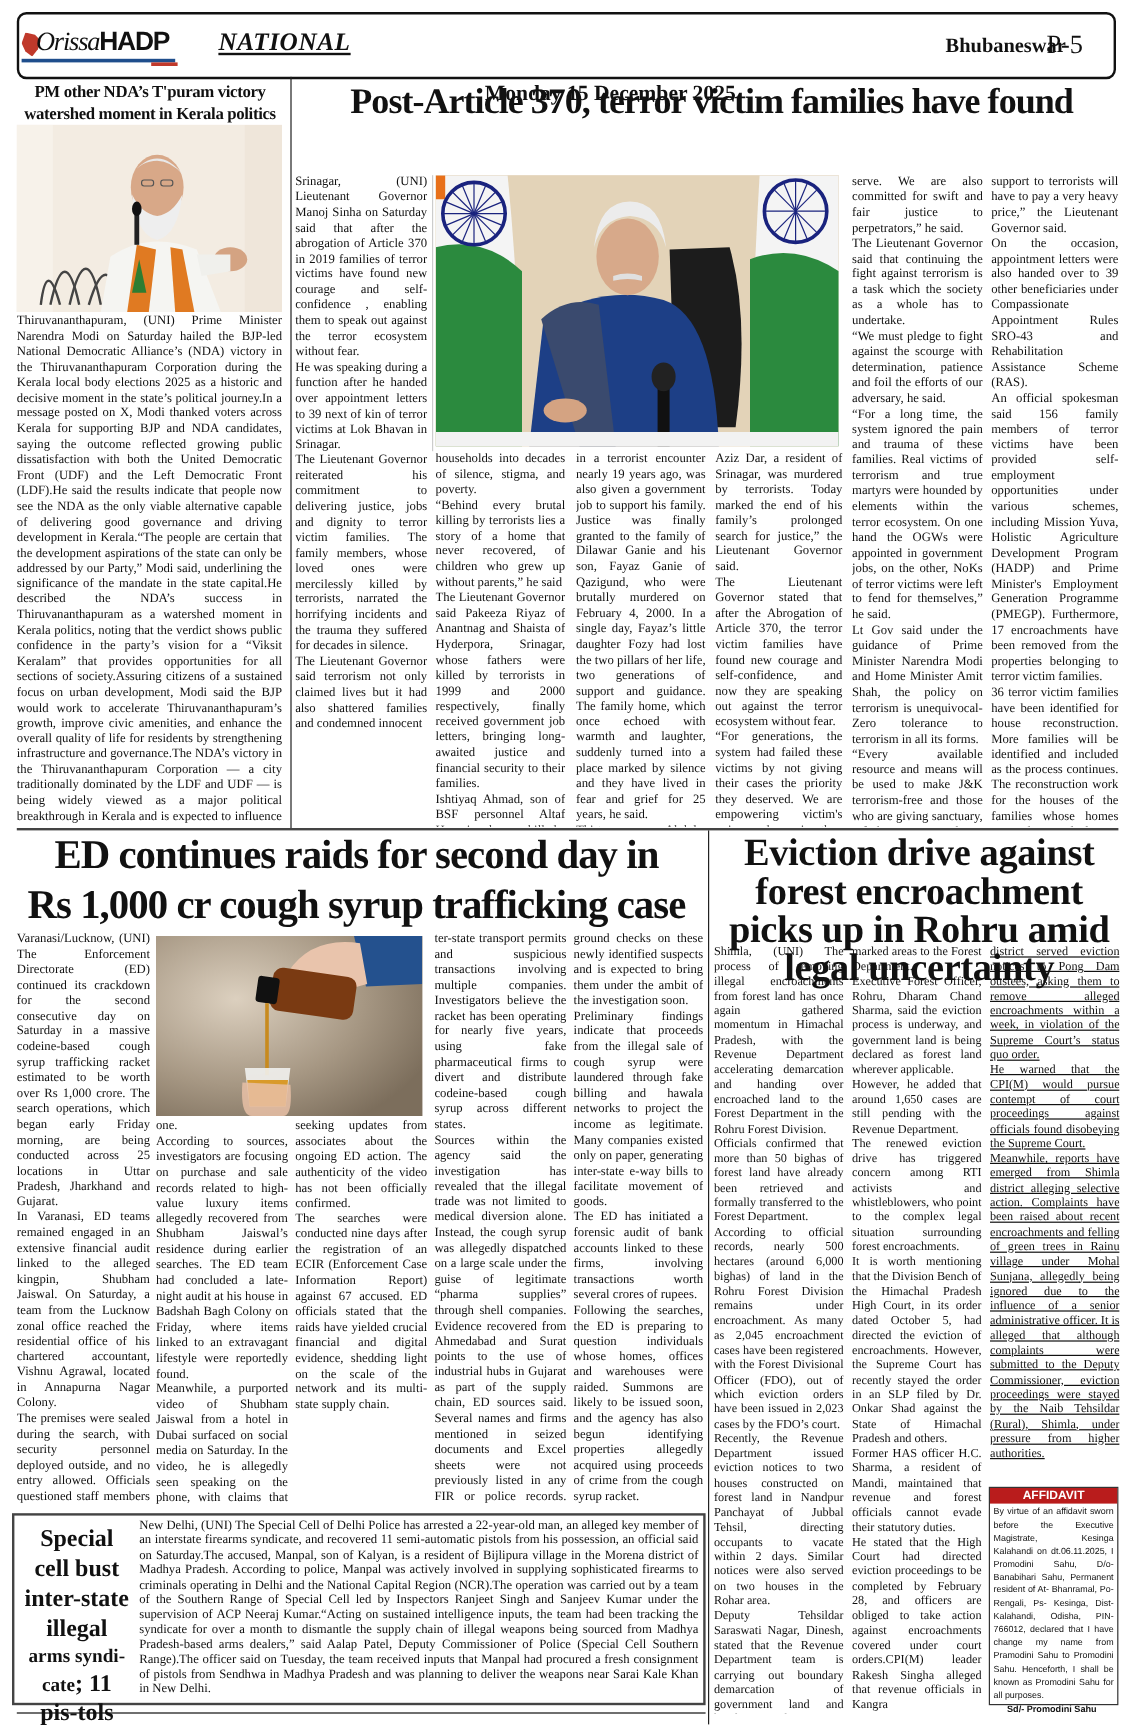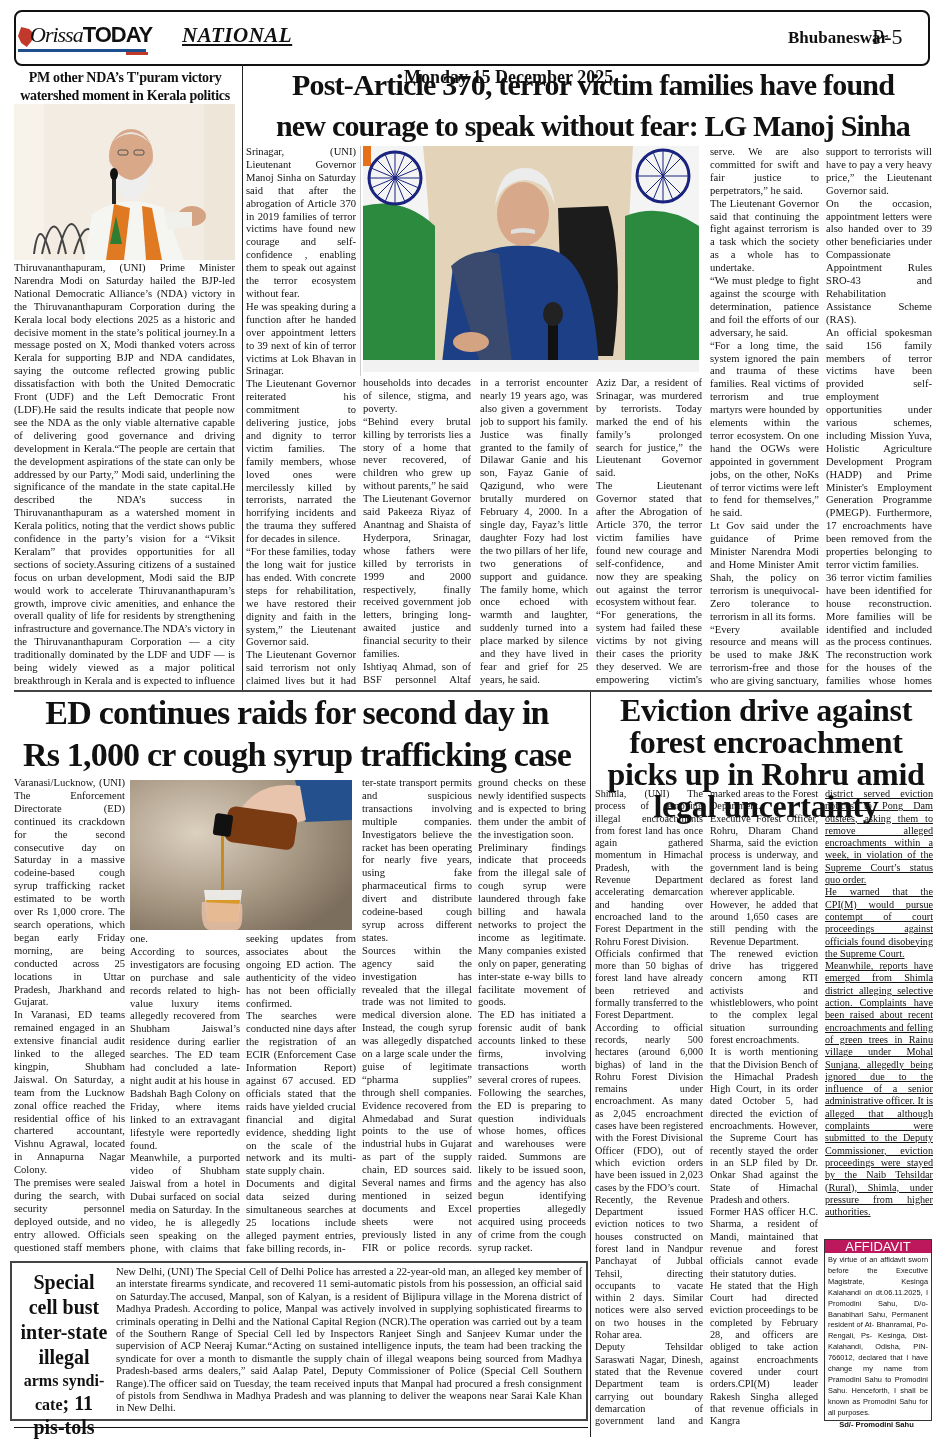--- a/index.html
+++ b/index.html
@@ -38,31 +38,31 @@
   .photo-sinha { left: 363px; top: 146px; width: 336px; height: 226px; background: #e6d8c0; }
   .photo-syrup { left: 130px; top: 780px; width: 222px; height: 150px; background: radial-gradient(ellipse at 30% 35%, #d9cbb8 0%, #a89882 55%, #7e6f5d 100%); }
 
   
   .special-box { left: 10px; top: 1261px; width: 578px; height: 160px; border: 2px solid #444; }
   .special-head { left: 20px; top: 1270px; width: 88px; font-weight: bold; text-align: center; }
   .special-text { left: 116px; top: 1266px; width: 466px; font-size: 10.6px; line-height: 12.4px; text-align: justify; }
 
   
   .affidavit { left: 824px; top: 1239px; width: 108px; height: 182px; border: 1px solid #333; }
-  .aff-title { background: #be185d; color: #fff; font-family: "Liberation Sans", sans-serif; font-weight: normal; font-size: 13px; text-align: center; height: 13px; line-height: 13px; }
+  .aff-title { background: #b91c1c; color: #fff; font-family: "Liberation Sans", sans-serif; font-weight: bold; font-size: 10px; text-align: center; height: 13px; line-height: 13px; }
   .aff-body { font-family: "Liberation Sans", sans-serif; font-size: 7.4px; line-height: 10.9px; text-align: justify; padding: 2px 3px 0 3px; }
   .aff-sign { font-family: "Liberation Sans", sans-serif; font-weight: bold; font-size: 7.6px; text-align: center; padding: 1px 3px 0 0; }
 </style>
 </head>
 <body>
 
 <div class="abs masthead"></div>
 <div class="abs logo">
   <div class="logo-map"></div>
-  <div class="logo-text"><span class="italic">Orissa</span><span class="bold">TODAY</span></div>
+  <div class="logo-text"><span class="italic">Orissa</span><span class="bold">HADP</span></div>
   <div class="logo-underline"></div>
   <div class="logo-tag"></div>
 </div>
 <div class="abs section-label">NATIONAL</div>
 <div class="abs date-label">Monday 15 December 2025</div>
 <div class="abs city-label">Bhubaneswar</div>
 <div class="abs page-label">P-5</div>
 
 <div class="abs head-sub" style="left:10px; top:69px; width:230px;">PM other NDA’s T'puram victory watershed moment in Kerala politics</div>
 <div class="abs photo photo-modi">
@@ -99,21 +99,20 @@
   </svg>
 </div>
 <div class="abs txt" style="left:14px; top:262px; width:221px; height:425px;">
   <p>Thiruvananthapuram, (UNI) Prime Minister Narendra Modi on Saturday hailed the BJP-led National Democratic Alliance’s (NDA) victory in the Thiruvananthapuram Corporation during the Kerala local body elections 2025 as a historic and decisive moment in the state’s political journey.In a message posted on X, Modi thanked voters across Kerala for supporting BJP and NDA candidates, saying the outcome reflected growing public dissatisfaction with both the United Democratic Front (UDF) and the Left Democratic Front (LDF).He said the results indicate that people now see the NDA as the only viable alternative capable of delivering good governance and driving development in Kerala.“The people are certain that the development aspirations of the state can only be addressed by our Party,” Modi said, underlining the significance of the mandate in the state capital.He described the NDA’s success in Thiruvananthapuram as a watershed moment in Kerala politics, noting that the verdict shows public confidence in the party’s vision for a “Viksit Keralam” that provides opportunities for all sections of society.Assuring citizens of a sustained focus on urban development, Modi said the BJP would work to accelerate Thiruvananthapuram’s growth, improve civic amenities, and enhance the overall quality of life for residents by strengthening infrastructure and governance.The NDA’s victory in the Thiruvananthapuram Corporation — a city traditionally dominated by the LDF and UDF — is being widely viewed as a major political breakthrough in Kerala and is expected to influence the state’s political dynamics in the coming years.</p>
 </div>
 
 <div class="abs vline" style="left:242px; top:64px; height:626px;"></div>
 
 <div class="abs head-main" style="left:248px; top:64px; width:690px;">
   <div>Post-Article 370, terror victim families have found</div>
-  <div>new courage to speak without fear: LG Manoj Sinha</div>
 </div>
 
 <div class="abs photo photo-sinha">
   <svg width="336" height="226" viewBox="0 0 336 226">
     <rect width="336" height="226" fill="#e3d3b8"></rect>
 
     <path d="M0 0 L60 0 Q70 100 72 226 L0 226 Z" fill="#f4f4f4"></path>
     <path d="M0 60 Q40 50 72 80 L72 226 L0 226 Z" fill="#2b8a3e"></path>
     <path d="M0 0 L8 0 L8 20 L0 20 Z" fill="#e8701a"></path>
     <circle cx="32" cy="32" r="26" fill="none" stroke="#1a237e" stroke-width="3"></circle>
@@ -157,21 +156,20 @@
     <rect x="0" y="214" width="336" height="12" fill="#f2f2f2"></rect>
   </svg>
 </div>
 
 <div class="abs vline" style="left:360px; top:146px; height:230px; background:#ccc;"></div>
 
 <div class="abs txt" style="left:246px; top:146px; width:110px; height:543px;">
   <p>Srinagar, (UNI) Lieutenant Governor Manoj Sinha on Saturday said that after the abrogation of Article 370 in 2019 families of terror victims have found new courage and self-confidence , enabling them to speak out against the terror ecosystem without fear.</p>
   <p>He was speaking during a function after he handed over appointment letters to 39 next of kin of terror victims at Lok Bhavan in Srinagar.</p>
   <p>The Lieutenant Governor reiterated his commitment to delivering justice, jobs and dignity to terror victim families. The family members, whose loved ones were mercilessly killed by terrorists, narrated the horrifying incidents and the trauma they suffered for decades in silence.</p>
-  <p>“For these families, today the long wait for justice has ended. With concrete steps for rehabilitation, we have restored their dignity and faith in the system,” the Lieutenant Governor said.</p>
   <p>The Lieutenant Governor said terrorism not only claimed lives but it had also shattered families and condemned innocent</p>
 </div>
 <div class="abs txt" style="left:363px; top:377px; width:108px; height:312px;">
   <p>households into decades of silence, stigma, and poverty.</p>
   <p>“Behind every brutal killing by terrorists lies a story of a home that never recovered, of children who grew up without parents,” he said</p>
   <p>The Lieutenant Governor said Pakeeza Riyaz of Anantnag and Shaista of Hyderpora, Srinagar, whose fathers were killed by terrorists in 1999 and 2000 respectively, finally received government job letters, bringing long-awaited justice and financial security to their families.</p>
   <p>Ishtiyaq Ahmad, son of BSF personnel Altaf Hussain who was killed</p>
 </div>
 <div class="abs txt" style="left:480px; top:377px; width:108px; height:312px;">
   <p>in a terrorist encounter nearly 19 years ago, was also given a government job to support his family. Justice was finally granted to the family of Dilawar Ganie and his son, Fayaz Ganie of Qazigund, who were brutally murdered on February 4, 2000. In a single day, Fayaz’s little daughter Fozy had lost the two pillars of her life, two generations of support and guidance. The family home, which once echoed with warmth and laughter, suddenly turned into a place marked by silence and they have lived in fear and grief for 25 years, he said.</p>
@@ -237,21 +235,20 @@
   <p>The premises were sealed during the search, with security personnel deployed outside, and no entry allowed. Officials questioned staff members and scrutinised bills and financial records one by</p>
 </div>
 <div class="abs txt" style="left:130px; top:933px; width:110px; height:322px;">
   <p>one.</p>
   <p>According to sources, investigators are focusing on purchase and sale records related to high-value luxury items allegedly recovered from Shubham Jaiswal’s residence during earlier searches. The ED team had concluded a late-night audit at his house in Badshah Bagh Colony on Friday, where items linked to an extravagant lifestyle were reportedly found.</p>
   <p>Meanwhile, a purported video of Shubham Jaiswal from a hotel in Dubai surfaced on social media on Saturday. In the video, he is allegedly seen speaking on the phone, with claims that he was</p>
 </div>
 <div class="abs txt" style="left:246px; top:933px; width:110px; height:322px;">
   <p>seeking updates from associates about the ongoing ED action. The authenticity of the video has not been officially confirmed.</p>
   <p>The searches were conducted nine days after the registration of an ECIR (Enforcement Case Information Report) against 67 accused. ED officials stated that the raids have yielded crucial financial and digital evidence, shedding light on the scale of the network and its multi-state supply chain.</p>
-  <p>Documents and digital data seized during simultaneous searches at 25 locations include alleged payment entries, fake billing records, in-</p>
 </div>
 <div class="abs txt" style="left:362px; top:777px; width:110px; height:478px;">
   <p>ter-state transport permits and suspicious transactions involving multiple companies. Investigators believe the racket has been operating for nearly five years, using fake pharmaceutical firms to divert and distribute codeine-based cough syrup across different states.</p>
   <p>Sources within the agency said the investigation has revealed that the illegal trade was not limited to medical diversion alone. Instead, the cough syrup was allegedly dispatched on a large scale under the guise of legitimate “pharma supplies” through shell companies. Evidence recovered from Ahmedabad and Surat points to the use of industrial hubs in Gujarat as part of the supply chain, ED sources said. Several names and firms mentioned in seized documents and Excel sheets were not previously listed in any FIR or police records. The ED has begun back-</p>
 </div>
 <div class="abs txt" style="left:478px; top:777px; width:108px; height:478px;">
   <p>ground checks on these newly identified suspects and is expected to bring them under the ambit of the investigation soon.</p>
   <p>Preliminary findings indicate that proceeds from the illegal sale of cough syrup were laundered through fake billing and hawala networks to project the income as legitimate. Many companies existed only on paper, generating inter-state e-way bills to facilitate movement of goods.</p>
   <p>The ED has initiated a forensic audit of bank accounts linked to these firms, involving transactions worth several crores of rupees.</p>
   <p>Following the searches, the ED is preparing to question individuals whose homes, offices and warehouses were raided. Summons are likely to be issued soon, and the agency has also begun identifying properties allegedly acquired using proceeds of crime from the cough syrup racket.</p>

